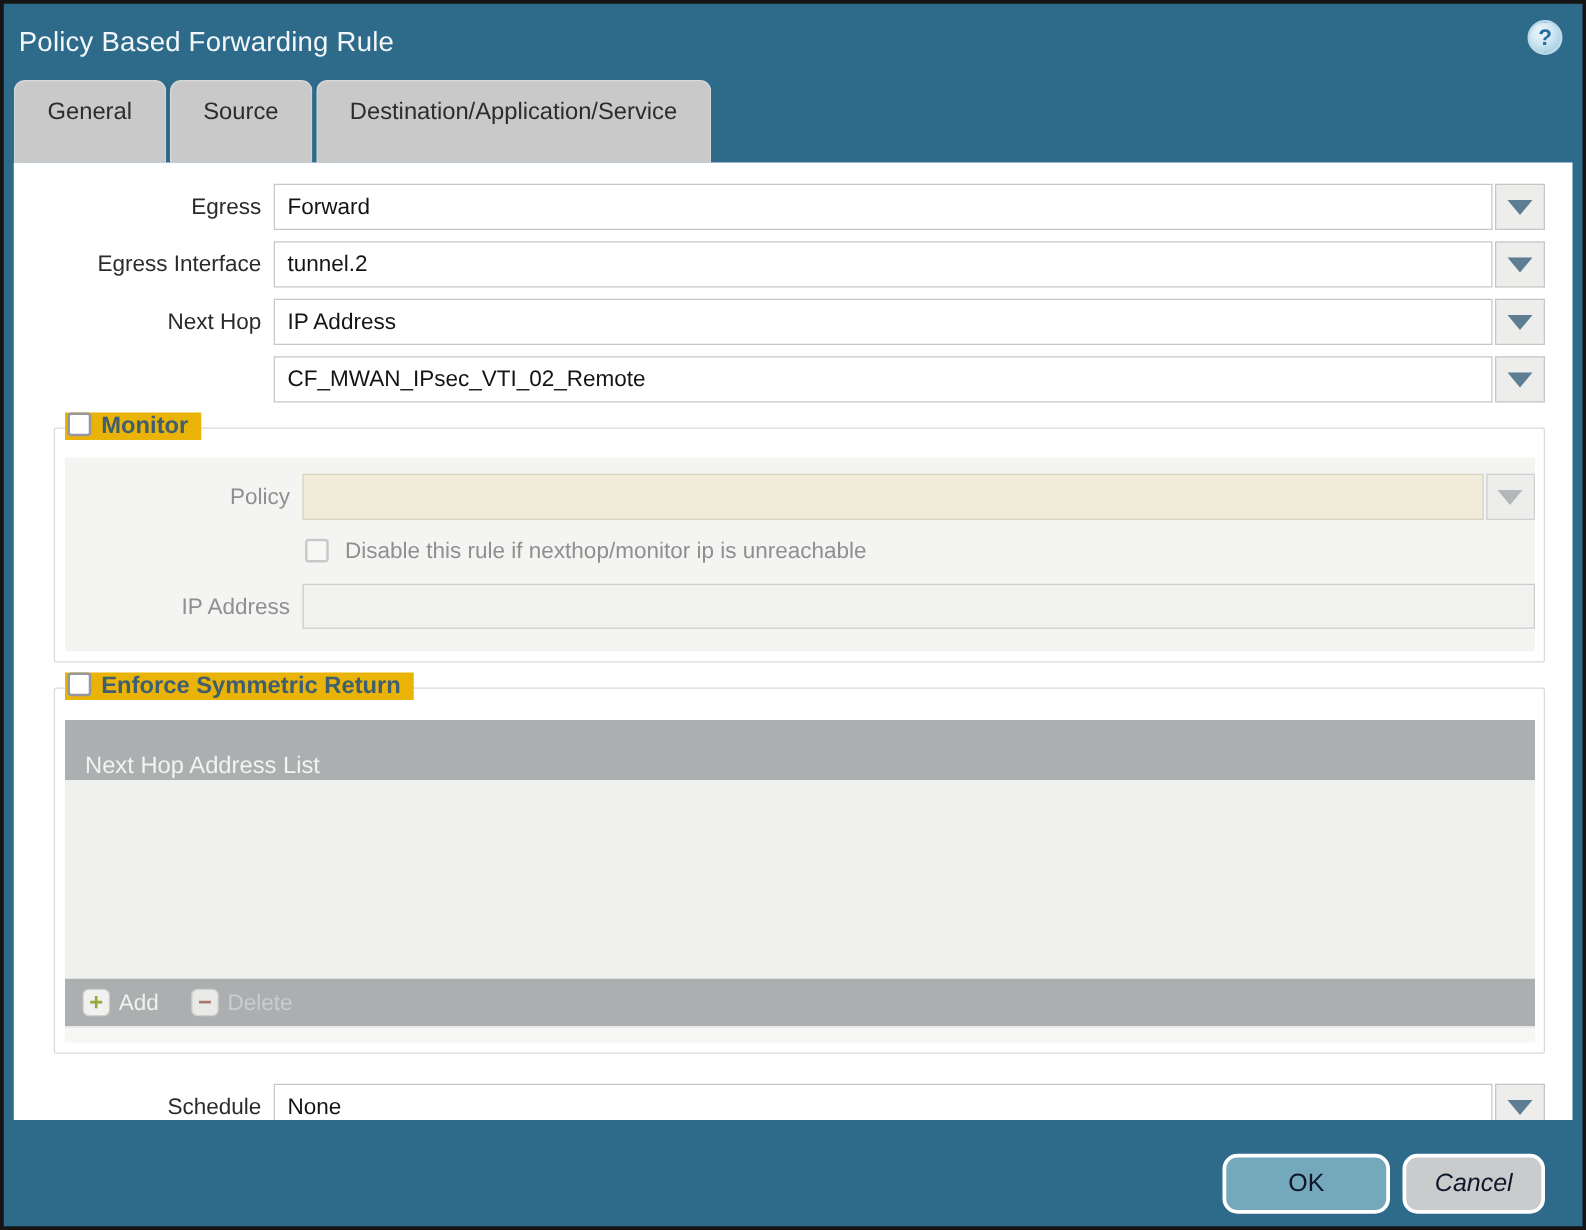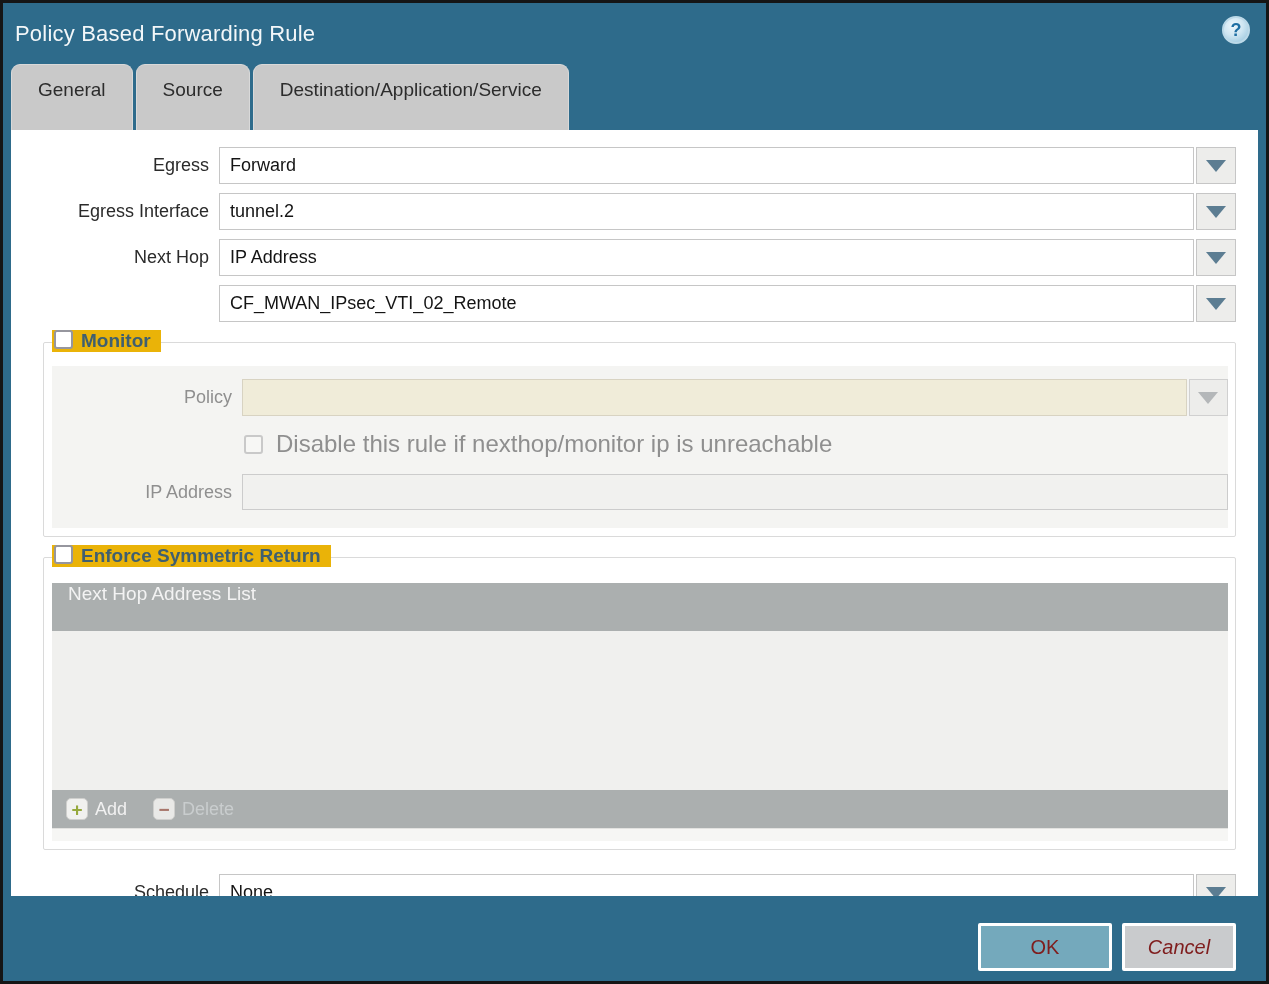--- a/index.html
+++ b/index.html
@@ -113,31 +113,31 @@
   .profile-value {
     width:966px; height:37px;
     background:#f0ecd9; border:1px solid #d8d3c2;
   }
   .profile-btn {
     width:40px; height:37px; margin-left:2px;
     background:#ededeb; border:1px solid #d0d0d0;
     display:flex; align-items:center; justify-content:center;
   }
   .disable-row { margin-top:14px; padding-left:192px; display:flex; align-items:center; gap:13px; }
-  .disable-row .dlabel { font-size:24px; color:#8f8f8f; }
+  .disable-row .dlabel { font-size:18px; color:#8f8f8f; }
   .ip-input {
     width:1007px; height:36px;
     background:#f1f1ef; border:1px solid #cccccc;
   }
 
   
   .nh-table { margin:2px 0 0 0; }
   .nh-header {
     height:48px; background:#abafaf;
-    display:flex; align-items:flex-start; padding:0 16px;
+    display:flex; align-items:flex-end; padding:0 16px;
     font-size:19px; color:#f3f3f3;
   }
   .nh-body { height:159px; background:#f0f0ee; }
   .nh-footer {
     height:38px; background:#abafaf;
     display:flex; align-items:center; gap:26px; padding:0 14px;
   }
   .tbl-btn { display:flex; align-items:center; gap:7px; cursor:pointer; }
   .tbl-btn.disabled { cursor:default; }
   .mini-icon {
@@ -153,22 +153,22 @@
   .nh-scrollbar { height:13px; background:#f6f6f4; border-top:1px solid #e2e2e0; }
 
   .schedule-row { margin-top:24px; }
 
   
   .bottombar {
     flex:1; display:flex; justify-content:flex-end; align-items:flex-start;
     gap:10px; padding:27px 30px 0 0;
   }
   .btn {
-    height:48px; border:3px solid #ffffff; border-radius:2px;
-    font-size:20px; color:#7f1d1d; font-family:"Liberation Sans", sans-serif;
+    height:48px; border:3px solid #ffffff; border-radius:12px;
+    font-size:20px; color:#0f172a; font-family:"Liberation Sans", sans-serif;
     display:flex; align-items:center; justify-content:center;
     cursor:pointer;
   }
   .btn.ok { width:134px; background:#74a9bc; }
   .btn.cancel { width:114px; background:#c9cbcd;font-style:italic; }
 </style>
 </head>
 <body>
 
 <div class="window">

